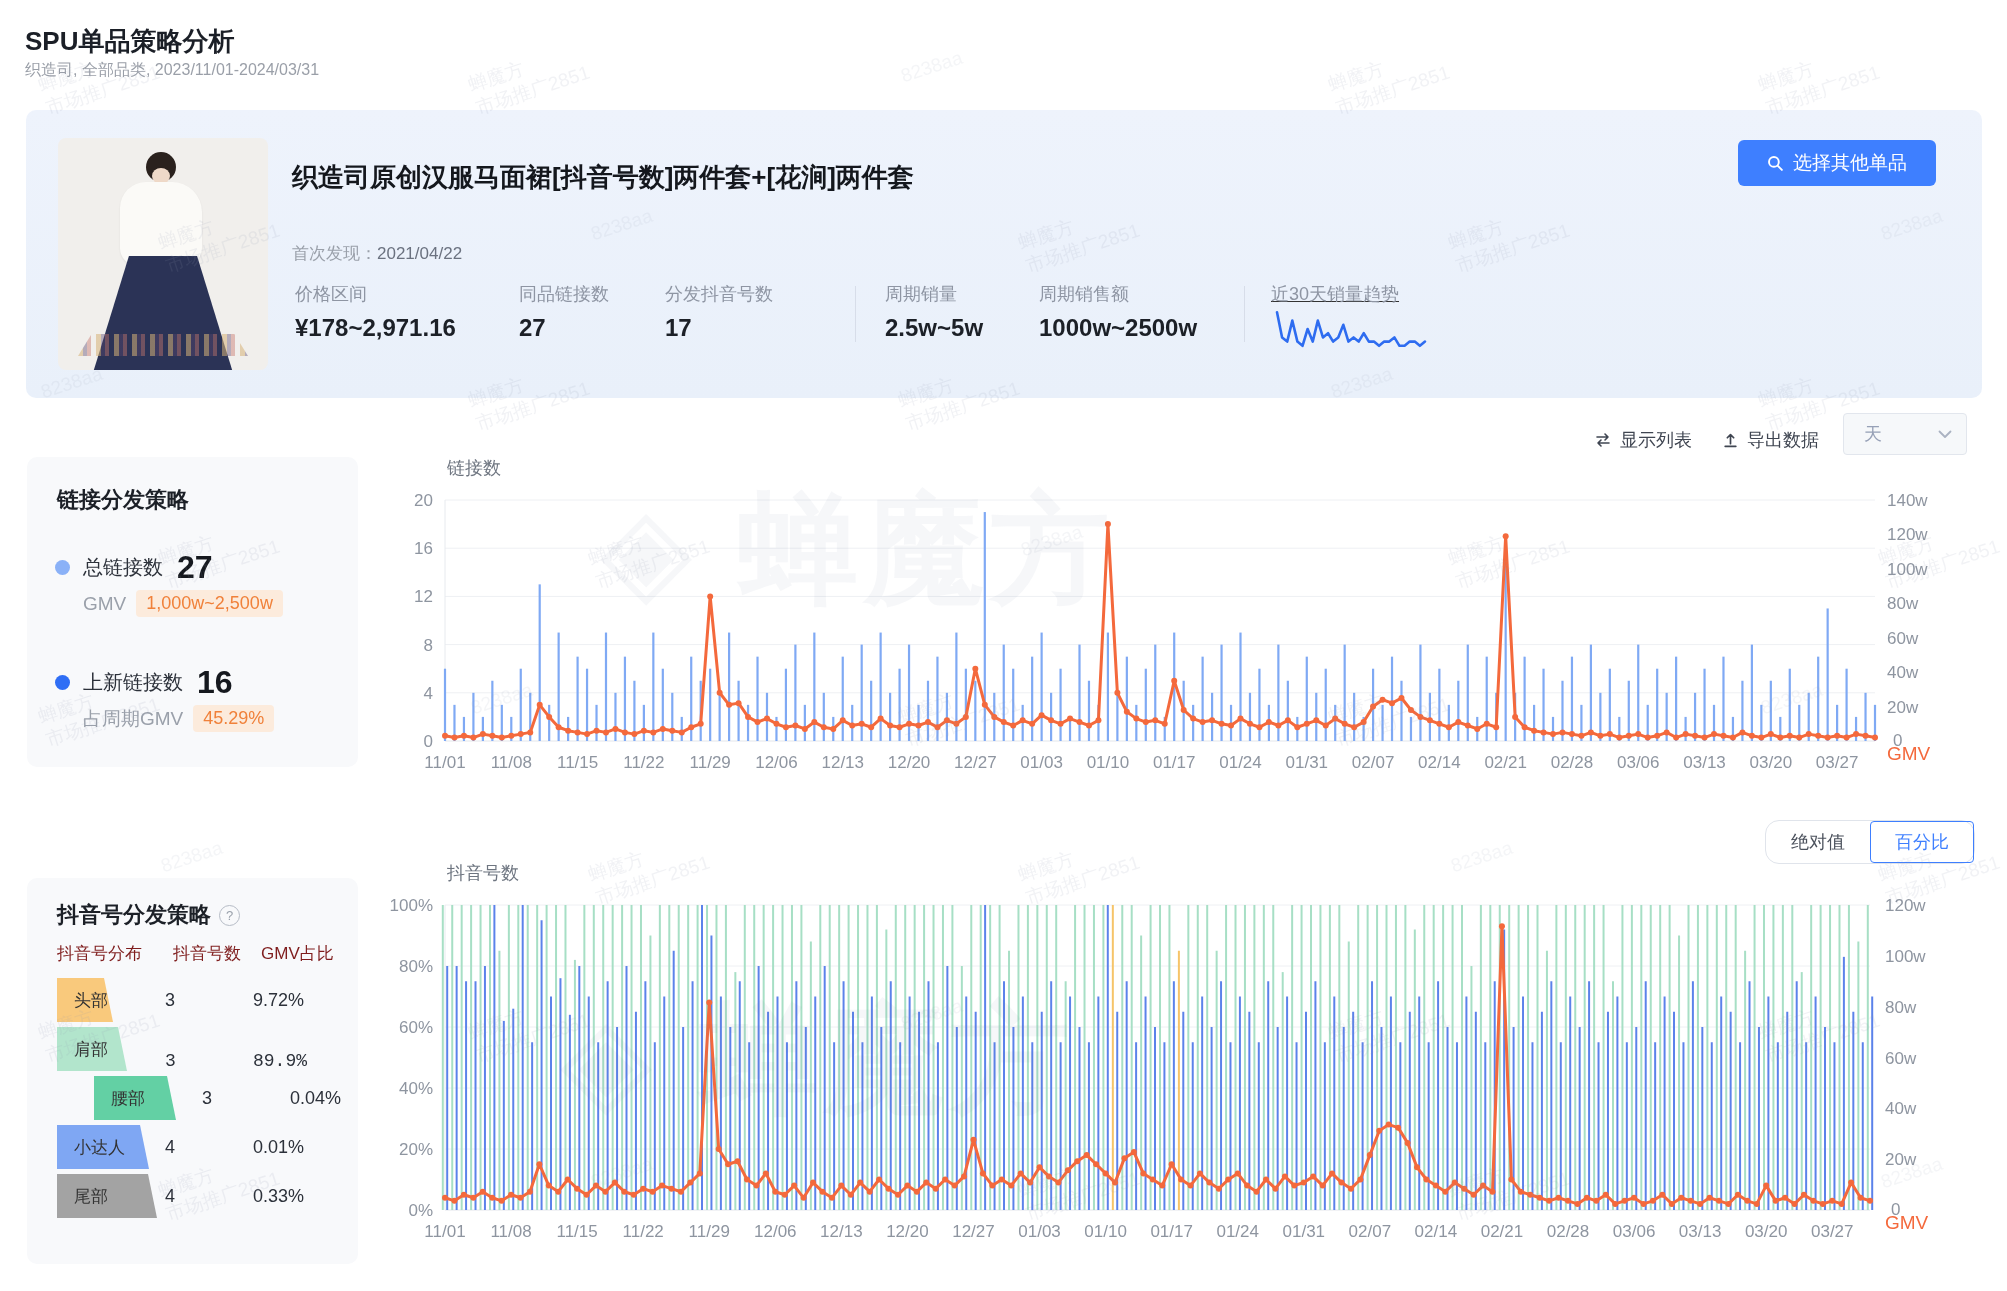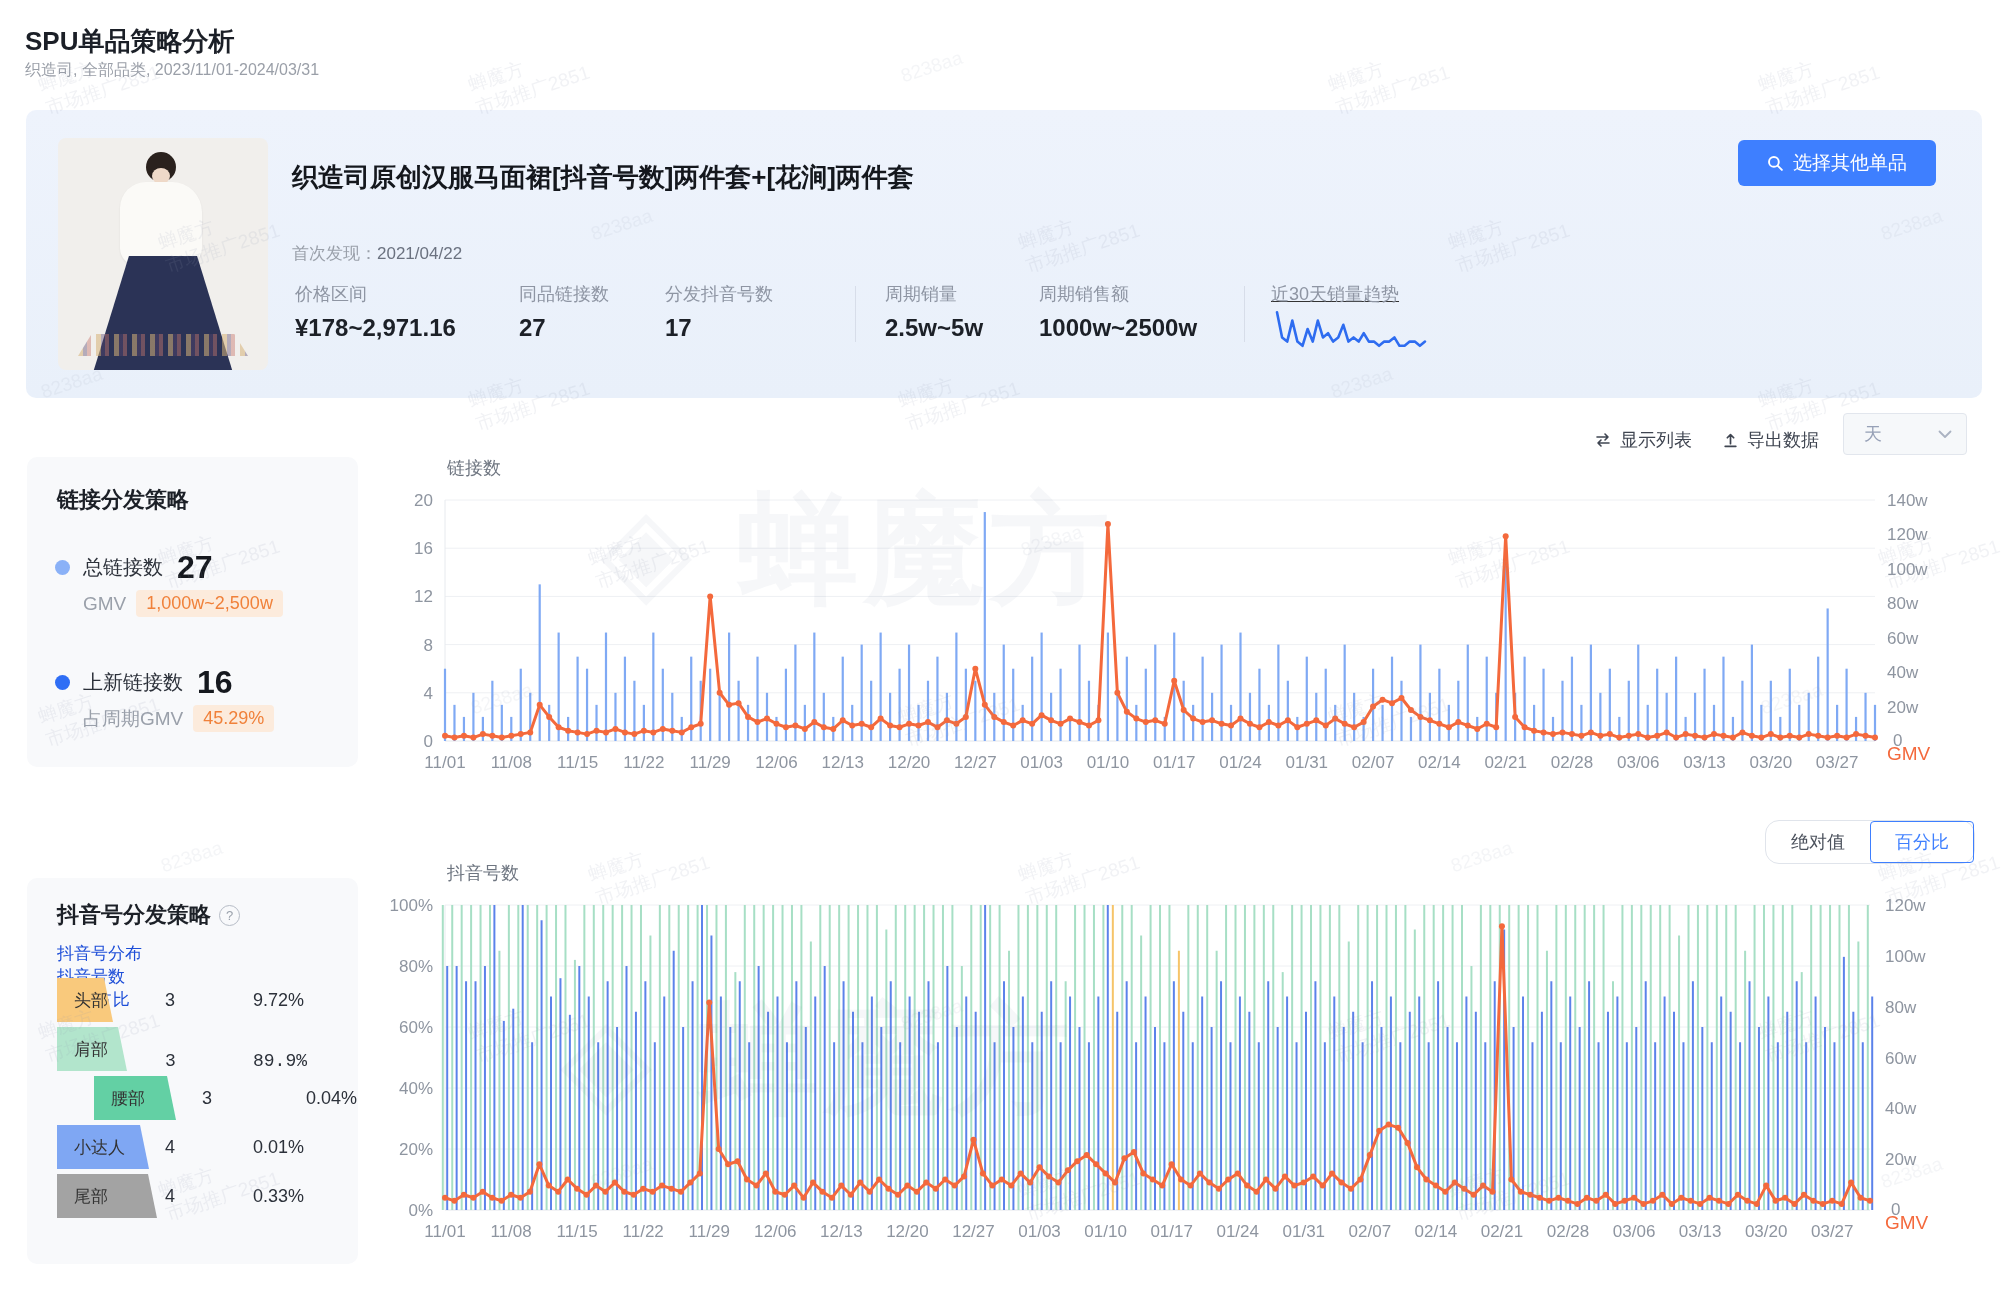--- a/index.html
+++ b/index.html
@@ -42,21 +42,21 @@
   .panel{background:#f8f9fb;border-radius:10px;}
   .panel-title{font-size:22px;font-weight:bold;color:#1c2027;}
   .dot{width:15px;height:15px;border-radius:50%;display:inline-block;}
   .li-label{font-size:20px;color:#2c313a;}
   .li-value{font-size:32px;font-weight:bold;color:#15181e;margin-left:14px;}
   .li-sub{font-size:19px;color:#9aa0aa;}
   .badge{display:inline-block;background:#fcebdc;color:#f0813a;font-size:18px;
       border-radius:4px;padding:3px 10px;margin-left:10px;}
   .help{display:inline-flex;align-items:center;justify-content:center;width:19px;height:19px;
       border:1px solid #b6bcc6;border-radius:50%;color:#9aa1ab;font-size:13px;margin-left:8px;cursor:pointer;}
-  .thead{font-size:17px;color:#1d4ed8;flex-direction:column;}
+  .thead{font-size:17px;color:#7f1d1d;}
   .funnel-shape{height:44px;clip-path:polygon(0 0,calc(100% - 9px) 0,100% 100%,0 100%);
       display:flex;align-items:center;padding-left:17px;box-sizing:border-box;
       font-size:17px;color:#333;}
   .fcell{font-size:18px;color:#2c313a;}
 
   
   .toggle{display:flex;background:#fff;border:1px solid #e0e4eb;border-radius:14px;overflow:visible;}
   .toggle .opt{padding:8px 24px;font-size:18px;color:#4b515c;cursor:pointer;border-radius:4px;border:1px solid transparent;}
   .toggle .opt.active{color:#3e7fff;border-color:#3e7fff;}
 
@@ -201,21 +201,21 @@
             <span>肩部</span>
           </div>
         <div class="fcell" style="position:absolute;left:108px;">3</div>
         <div class="fcell" style="position:absolute;left:196px;">89.9%</div>
       </div>
       <div class="frow" style="display:flex;align-items:center;margin-bottom:5px;position:relative;margin-left:37px;">
         <div class="funnel-shape" style="width: 82px; background: rgb(99, 208, 164);">
             <span>腰部</span>
           </div>
         <div class="fcell" style="position:absolute;left:108px;">3</div>
-        <div class="fcell" style="position:absolute;left:212px;text-align:center;">0.04%</div>
+        <div class="fcell" style="position:absolute;left:196px;text-align:center;">0.04%</div>
       </div>
       <div class="frow" style="display:flex;align-items:center;margin-bottom:5px;position:relative;">
         <div class="funnel-shape" style="width: 92px; background: rgb(127, 167, 243);">
             <span>小达人</span>
           </div>
         <div class="fcell" style="position:absolute;left:108px;">4</div>
         <div class="fcell" style="position:absolute;left:196px;">0.01%</div>
       </div>
       <div class="frow" style="display:flex;align-items:center;position:relative;">
         <div class="funnel-shape" style="width: 100px; background: #a3a3a3;">

